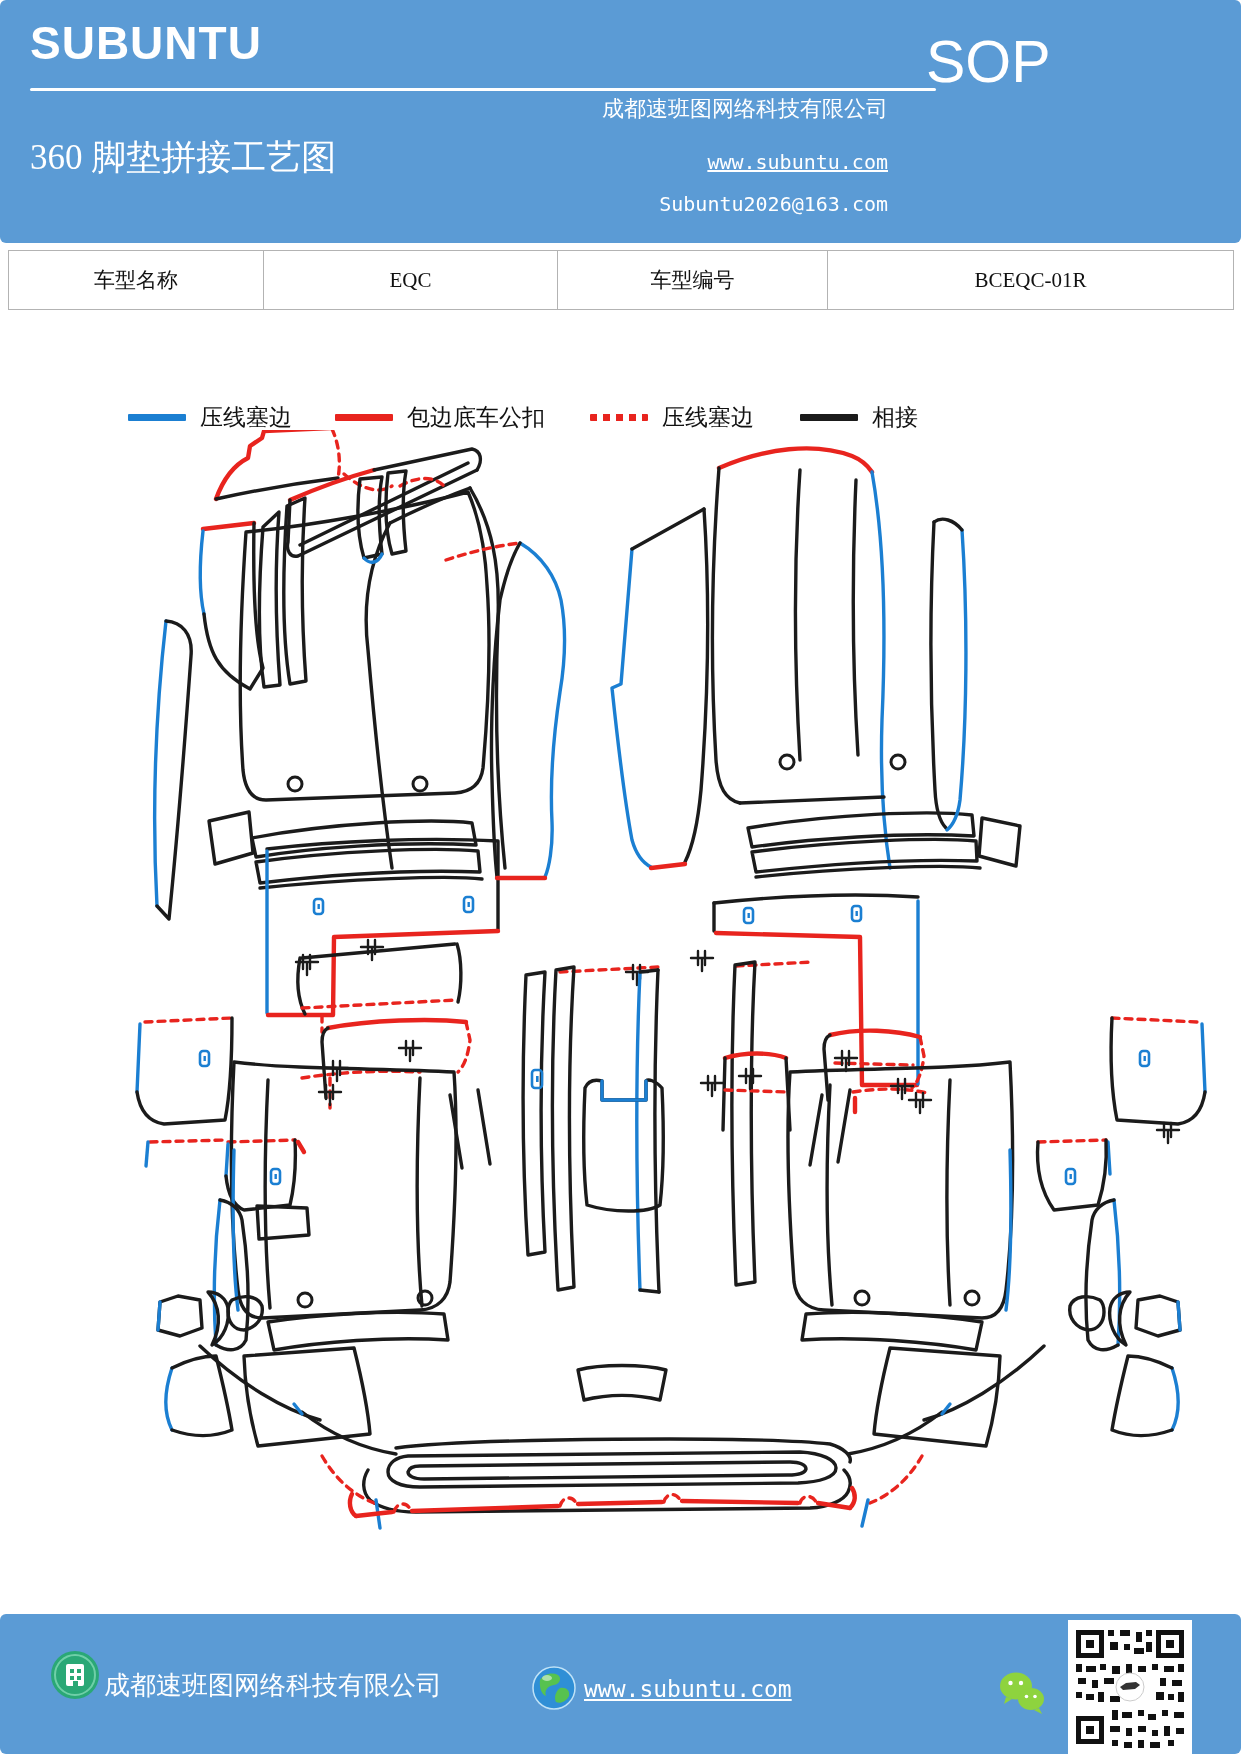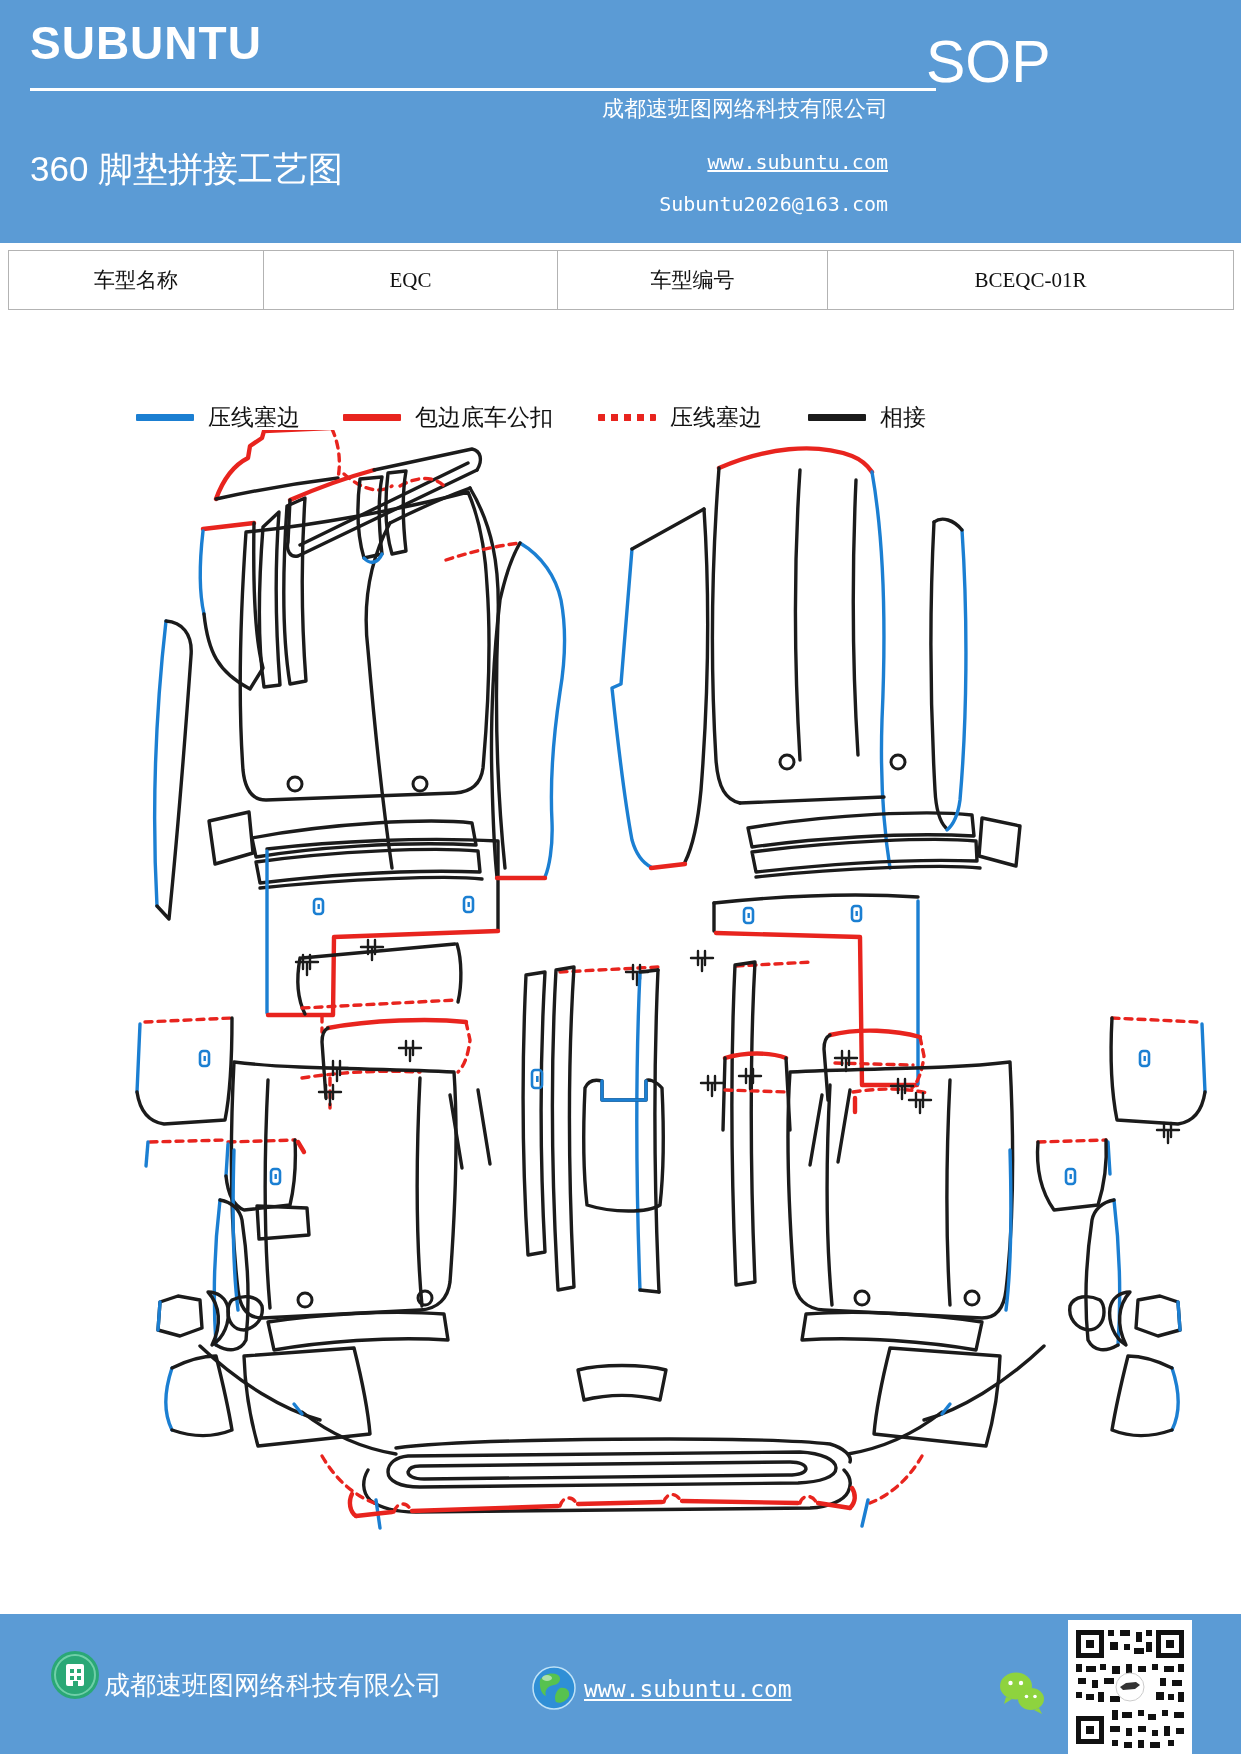--- a/index.html
+++ b/index.html
@@ -1,33 +1,33 @@
 <!DOCTYPE html>
 <html style="--press: #1b7fd2; --bind: #e8241e; --join: #1b1b1b; --brand: #5b9bd5;"><head>
 <meta charset="utf-8">
 <style>
   html,body{margin:0;padding:0;background:#fff;}
   body{width:1241px;height:1754px;position:relative;font-family:"Liberation Sans",sans-serif;overflow:hidden;}
-  .abs{position:absolute;}
+  .abs{position:absolute;border-radius:6px;}
   
   .header{left:0;top:0;width:1241px;height:243px;background:var(--brand,#5b9bd5);color:#fff;}
   .logo{left:30px;top:16px;font-size:46px;font-weight:900;letter-spacing:1px;font-family:"Liberation Sans",sans-serif;}
   .hline{left:30px;top:88px;width:906px;height:3px;background:#fff;}
-  .doc-title{left:30px;top:134px;font-size:35px;font-family:Liberation Sans, sans-serif;margin-top:12px;}
+  .doc-title{left:30px;top:134px;font-size:35px;font-family:Liberation Serif, serif;}
   .hdr-company{left:588px;top:94px;width:300px;text-align:right;font-size:22px;font-family:"DejaVu Serif","Liberation Serif",serif;}
   .hdr-www{left:588px;top:150px;width:300px;text-align:right;font-size:20px;font-family:"DejaVu Sans Mono","Liberation Mono",monospace;text-decoration:underline;color:#fff;}
   .hdr-mail{left:588px;top:192px;width:300px;text-align:right;font-size:20px;font-family:"DejaVu Sans Mono","Liberation Mono",monospace;}
   .sop{left:926px;top:28px;font-size:59px;font-weight:400;letter-spacing:0px;font-family:"Liberation Sans",sans-serif;}
   
   table.info{position:absolute;left:8px;top:250px;width:1225px;border-collapse:collapse;table-layout:fixed;background:#fff;}
   table.info td{border:1px solid #b3b3b3;height:56px;text-align:center;font-size:21px;color:#111;}
   td.lbl{font-family:"DejaVu Serif","Liberation Serif",serif;}
   td.val{font-family:Liberation Serif, serif;}
   
-  .legend{left:8px;top:402px;width:1002px;height:34px;padding-left:16px;}
+  .legend{left:0;top:402px;width:1002px;height:34px;padding-left:16px;}
   .lg-item{position:absolute;top:0;display:flex;align-items:center;}
   .lg-line{width:58px;height:7px;border-radius:1px;}
   .lg-line.dashed{background:repeating-linear-gradient(90deg,var(--c) 0 7px,transparent 7px 13px);}
   .lg-label{margin-left:14px;font-size:23px;color:#111;font-family:"DejaVu Serif","Liberation Serif",serif;white-space:nowrap;}
   
   svg.diagram{position:absolute;left:0;top:430px;}
   .k{stroke:var(--join,#1b1b1b);fill:none;stroke-width:3.4;stroke-linecap:round;stroke-linejoin:round;}
   .b{stroke:var(--press,#1b7fd2);fill:none;stroke-width:3.4;stroke-linecap:round;stroke-linejoin:round;}
   .r{stroke:var(--bind,#e8241e);fill:none;stroke-width:4.4;stroke-linecap:round;stroke-linejoin:round;}
   .d{stroke:var(--bind,#e8241e);fill:none;stroke-width:3.4;stroke-dasharray:7 6;stroke-linecap:round;}

